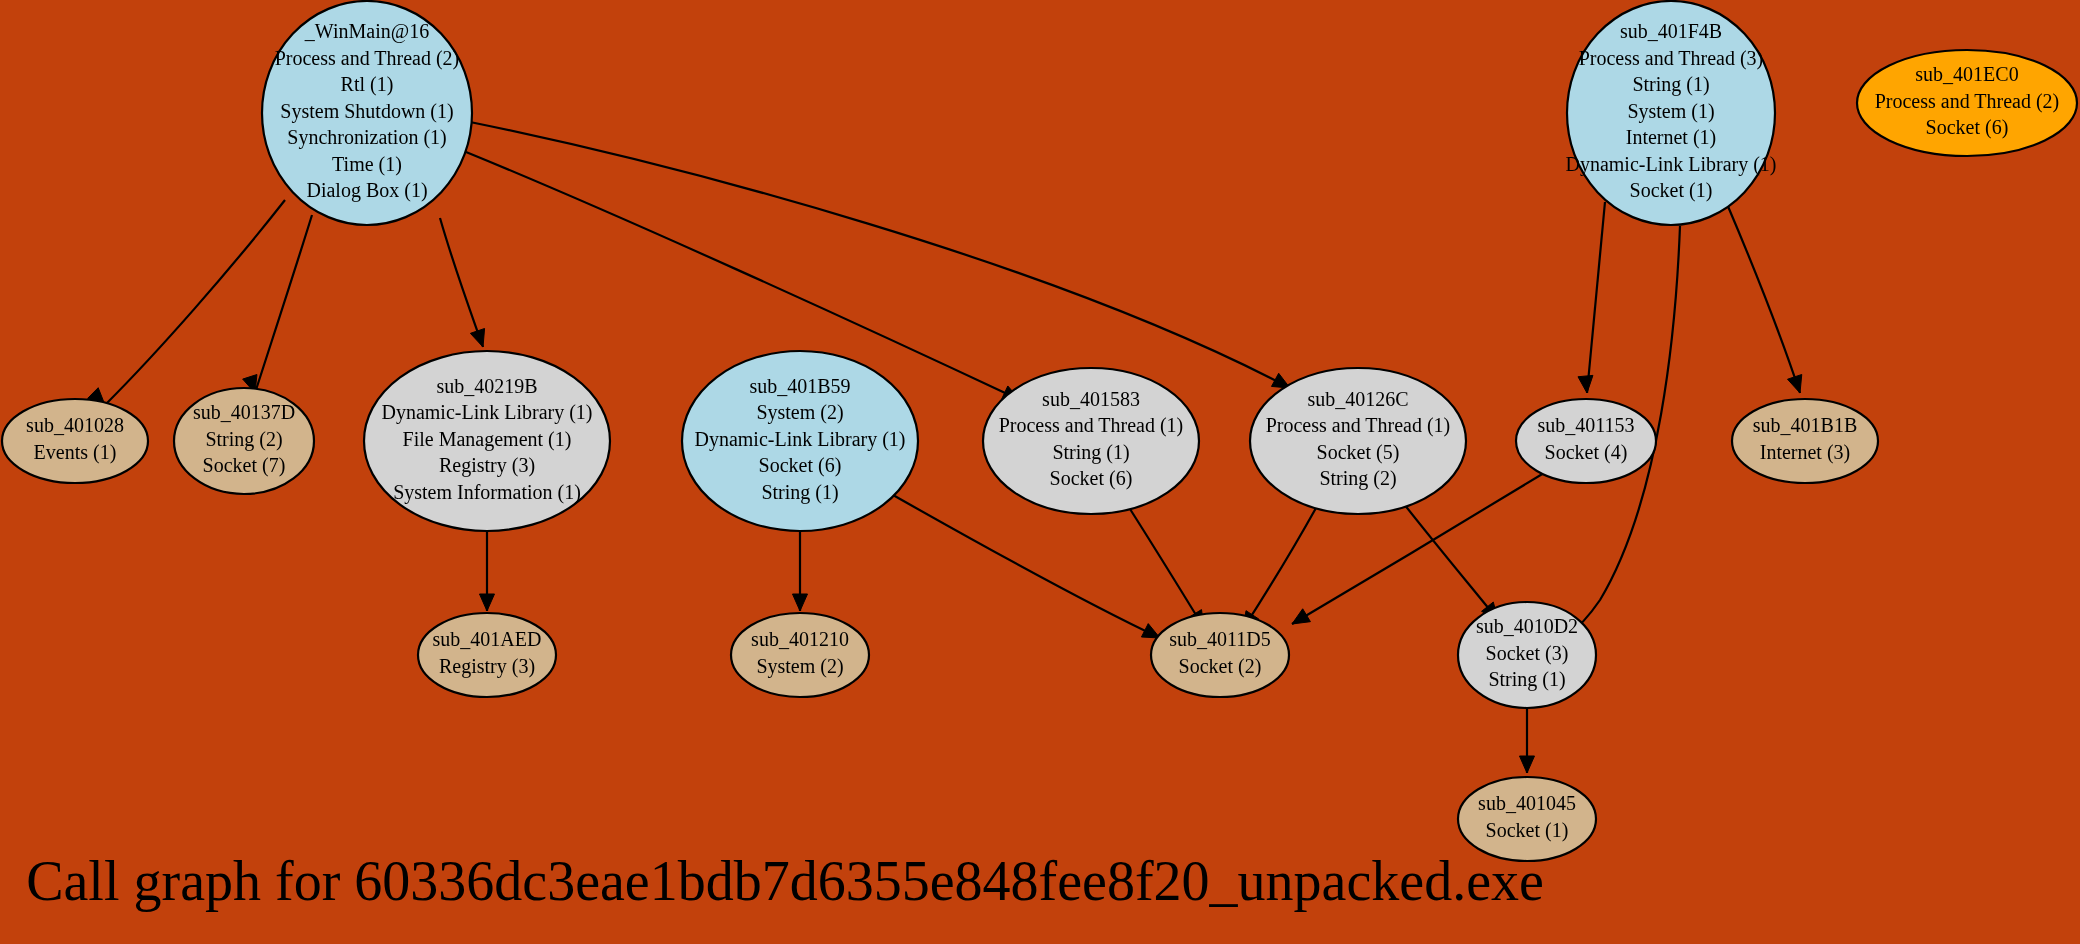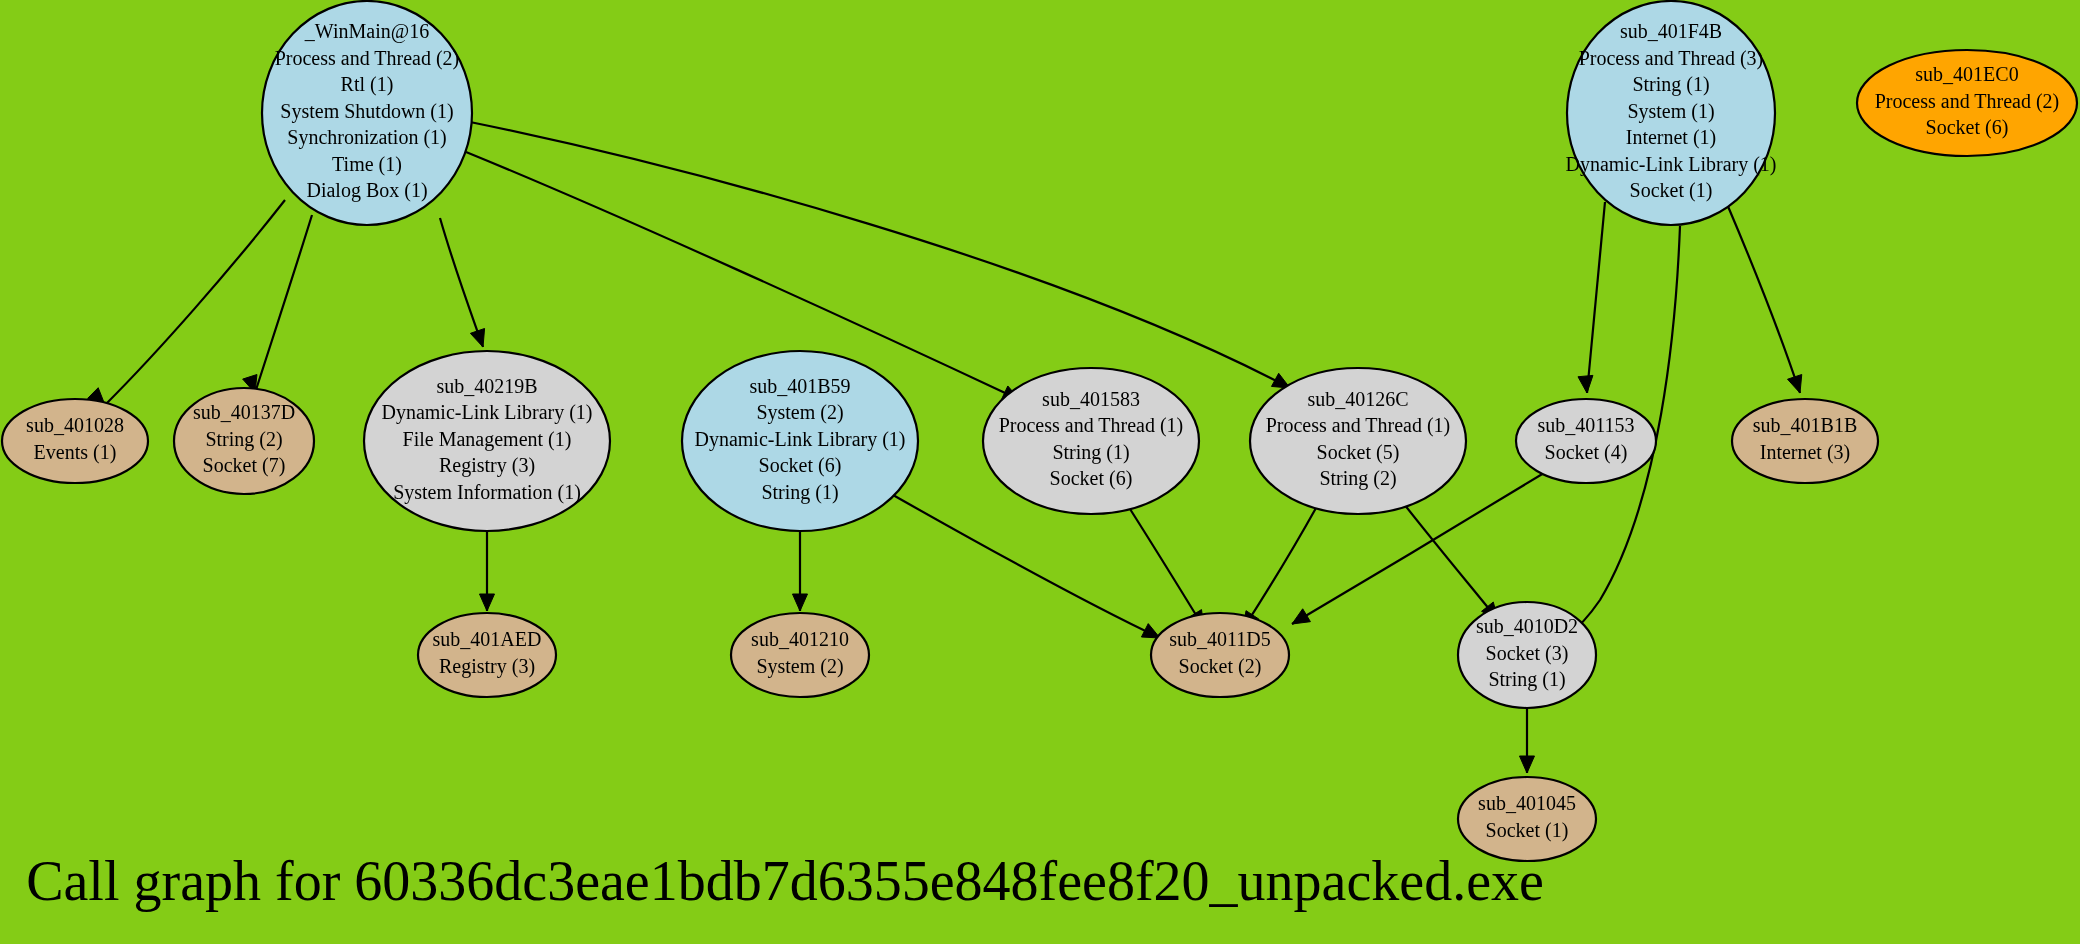--- a/index.html
+++ b/index.html
@@ -4,21 +4,21 @@
 <style>
   html, body {
     margin: 0;
     padding: 0;
     background: #ffffff;
   }
   #canvas {
     position: relative;
     width: 2080px;
     height: 944px;
-    background: #84cc16;
+    background: #c2410c;
     overflow: hidden;
   }
   svg#graph {
     position: absolute;
     left: 0;
     top: 0;
     width: 2080px;
     height: 944px;
   }
   .node-ellipse {

